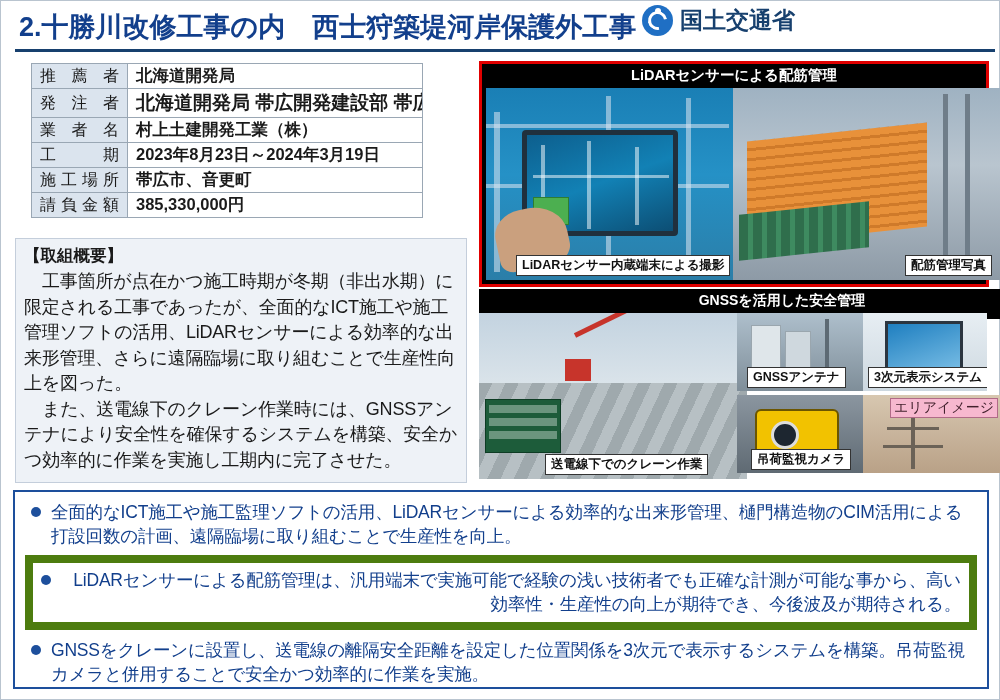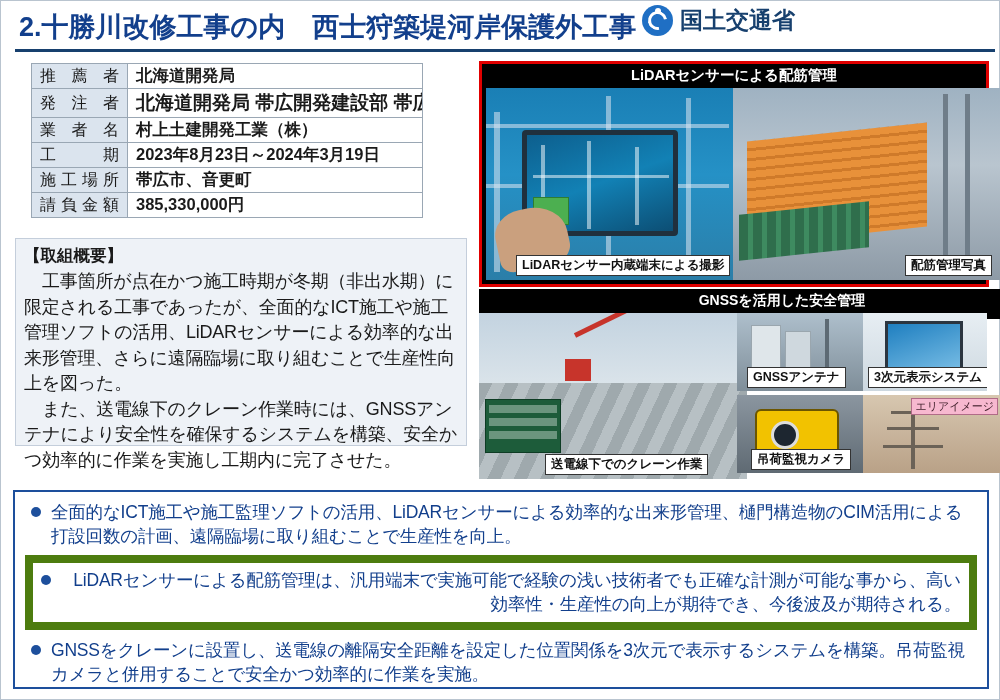--- a/index.html
+++ b/index.html
@@ -127,21 +127,21 @@
   .info-table td.val.small {
     font-size: 19px;
   }
 
   
   .overview {
     position: absolute;
     left: 14px;
     top: 237px;
     width: 452px;
-    height: 208px;
+    height: 245px;
     background: #eef2f7;
     border: 1px solid #c4cedb;
     box-sizing: border-box;
     padding: 6px 8px 6px 8px;
   }
   .overview-title {
     font-size: 16.5px;
     font-weight: bold;
     margin-bottom: 2px;
   }
@@ -327,21 +327,21 @@
   .p-cam .lens { position:absolute; left:34px; top:26px; width:22px; height:22px; border-radius:50%; background:#1d2630; border:3px solid #ddd;}
 
   .p-tower {
     left: 384px; top: 106px; width: 122px; height: 78px;
     background: linear-gradient(180deg,#d7c7b0,#b9a187);
   }
   .p-tower .t { position:absolute; left:48px; top:4px; width:4px; height:70px; background:#6b6257;}
   .p-tower .a { position:absolute; background:#6b6257; height:3px;}
   .p-tower .pinkbox {
     position:absolute; right:3px; top:3px; background:#f7b8cf; border:1px solid #b06b87;
-    font-size:11px; padding:0 3px; color:#42202c;
+    font-size:14px; padding:0 3px; color:#42202c;
   }
 
   
   .bottom {
     position: absolute;
     left: 12px;
     top: 489px;
     width: 976px;
     height: 199px;
     border: 2px solid #1d4f9c;

